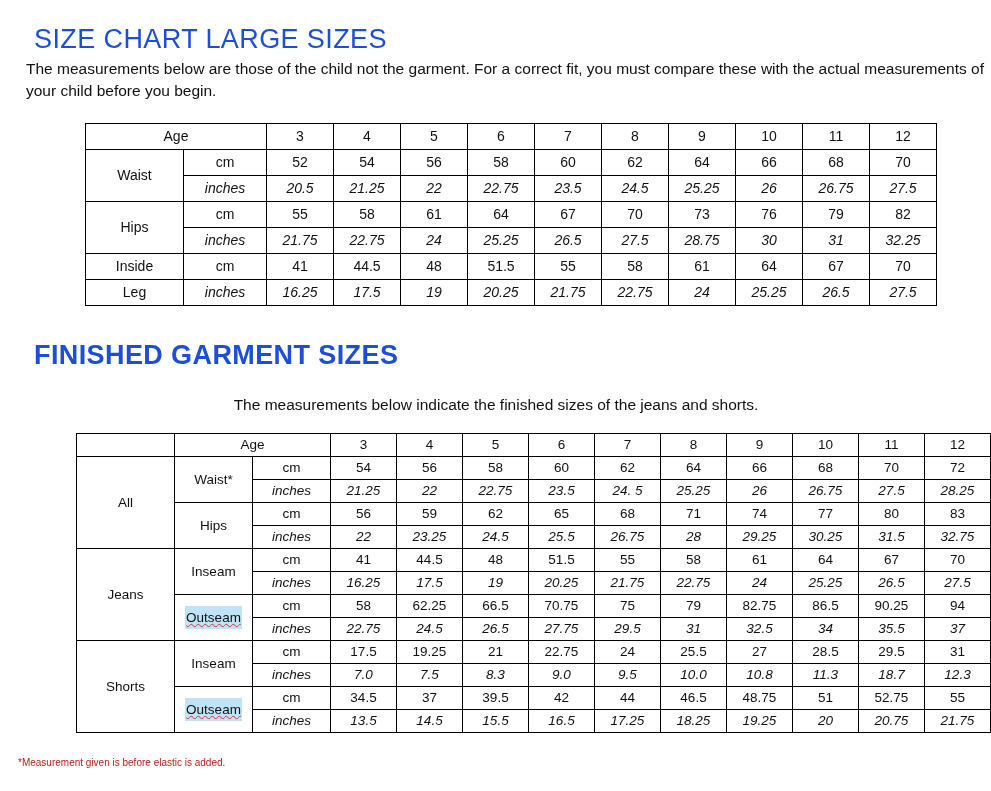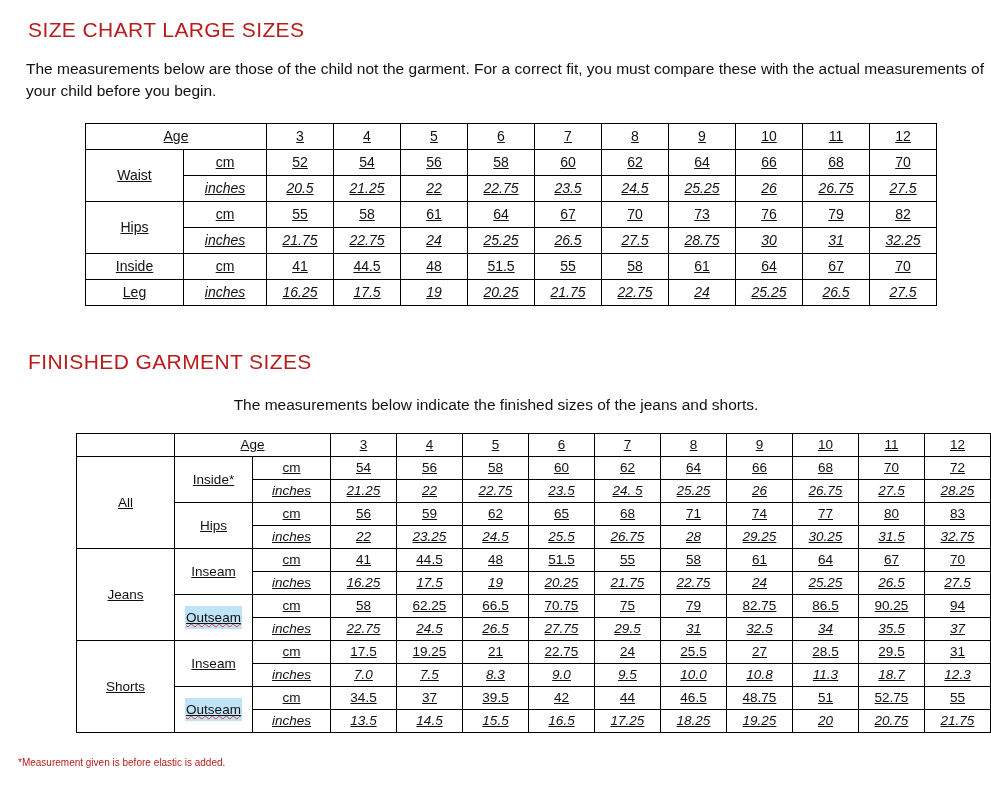--- a/index.html
+++ b/index.html
@@ -12,47 +12,46 @@
     height: 791px;
     font-family: "Liberation Sans", sans-serif;
     color: #1a1a1a;
     overflow: hidden;
     position: relative;
   }
 
   .page { padding: 0; }
 
   h1.section-title {
-    font-size: 21px;
+    font-size: 27px;
     font-weight: normal;
     letter-spacing: 0.4px;
-    color: #b91c1c;
-    margin: 10px;
+    color: #1d4ed8;
+    margin: 16px;
     padding: 0;
   }
 
   #title-1 { position: absolute; left: 18px; top: 8px; }
-  #title-2 { position: absolute; left: 18px; top: 340px; }
+  #title-2 { position: absolute; left: 18px; top: 324px; font-weight: bold; }
 
   p.intro {
     font-size: 15.5px;
     line-height: 1.45;
     margin: 8px;
     color: #111111;
   }
   #intro-1 { position: absolute; left: 18px; top: 50px; width: 965px; }
   #intro-2 { position: absolute; left: 18px; top: 386px; width: 940px; text-align: center; }
   #footnote { position: absolute; left: 18px; top: 757px; font-size: 10px; color:#b91c1c; margin:0; }
 
   table.sizetable {
     border-collapse: collapse;
     table-layout: fixed;
     font-size: 14px;
     color: #111111;
-    text-decoration: underline;
   }
   table.sizetable td {
     border: 1px solid #000000;
     text-align: center;
     vertical-align: middle;
     padding: 0;
     height: 24px;
     line-height: 24px;
     white-space: nowrap;
     overflow: hidden;
@@ -241,21 +240,21 @@
           <td>6</td>
           <td>7</td>
           <td>8</td>
           <td>9</td>
           <td>10</td>
           <td>11</td>
           <td>12</td>
         </tr>
         <tr>
           <td rowspan="4" class="rowlabel-mid">All</td>
-          <td rowspan="2" class="rowlabel-top">Inside*</td>
+          <td rowspan="2" class="rowlabel-top">Waist*</td>
           <td>cm</td>
           <td>54</td>
           <td>56</td>
           <td>58</td>
           <td>60</td>
           <td>62</td>
           <td>64</td>
           <td>66</td>
           <td>68</td>
           <td>70</td>

